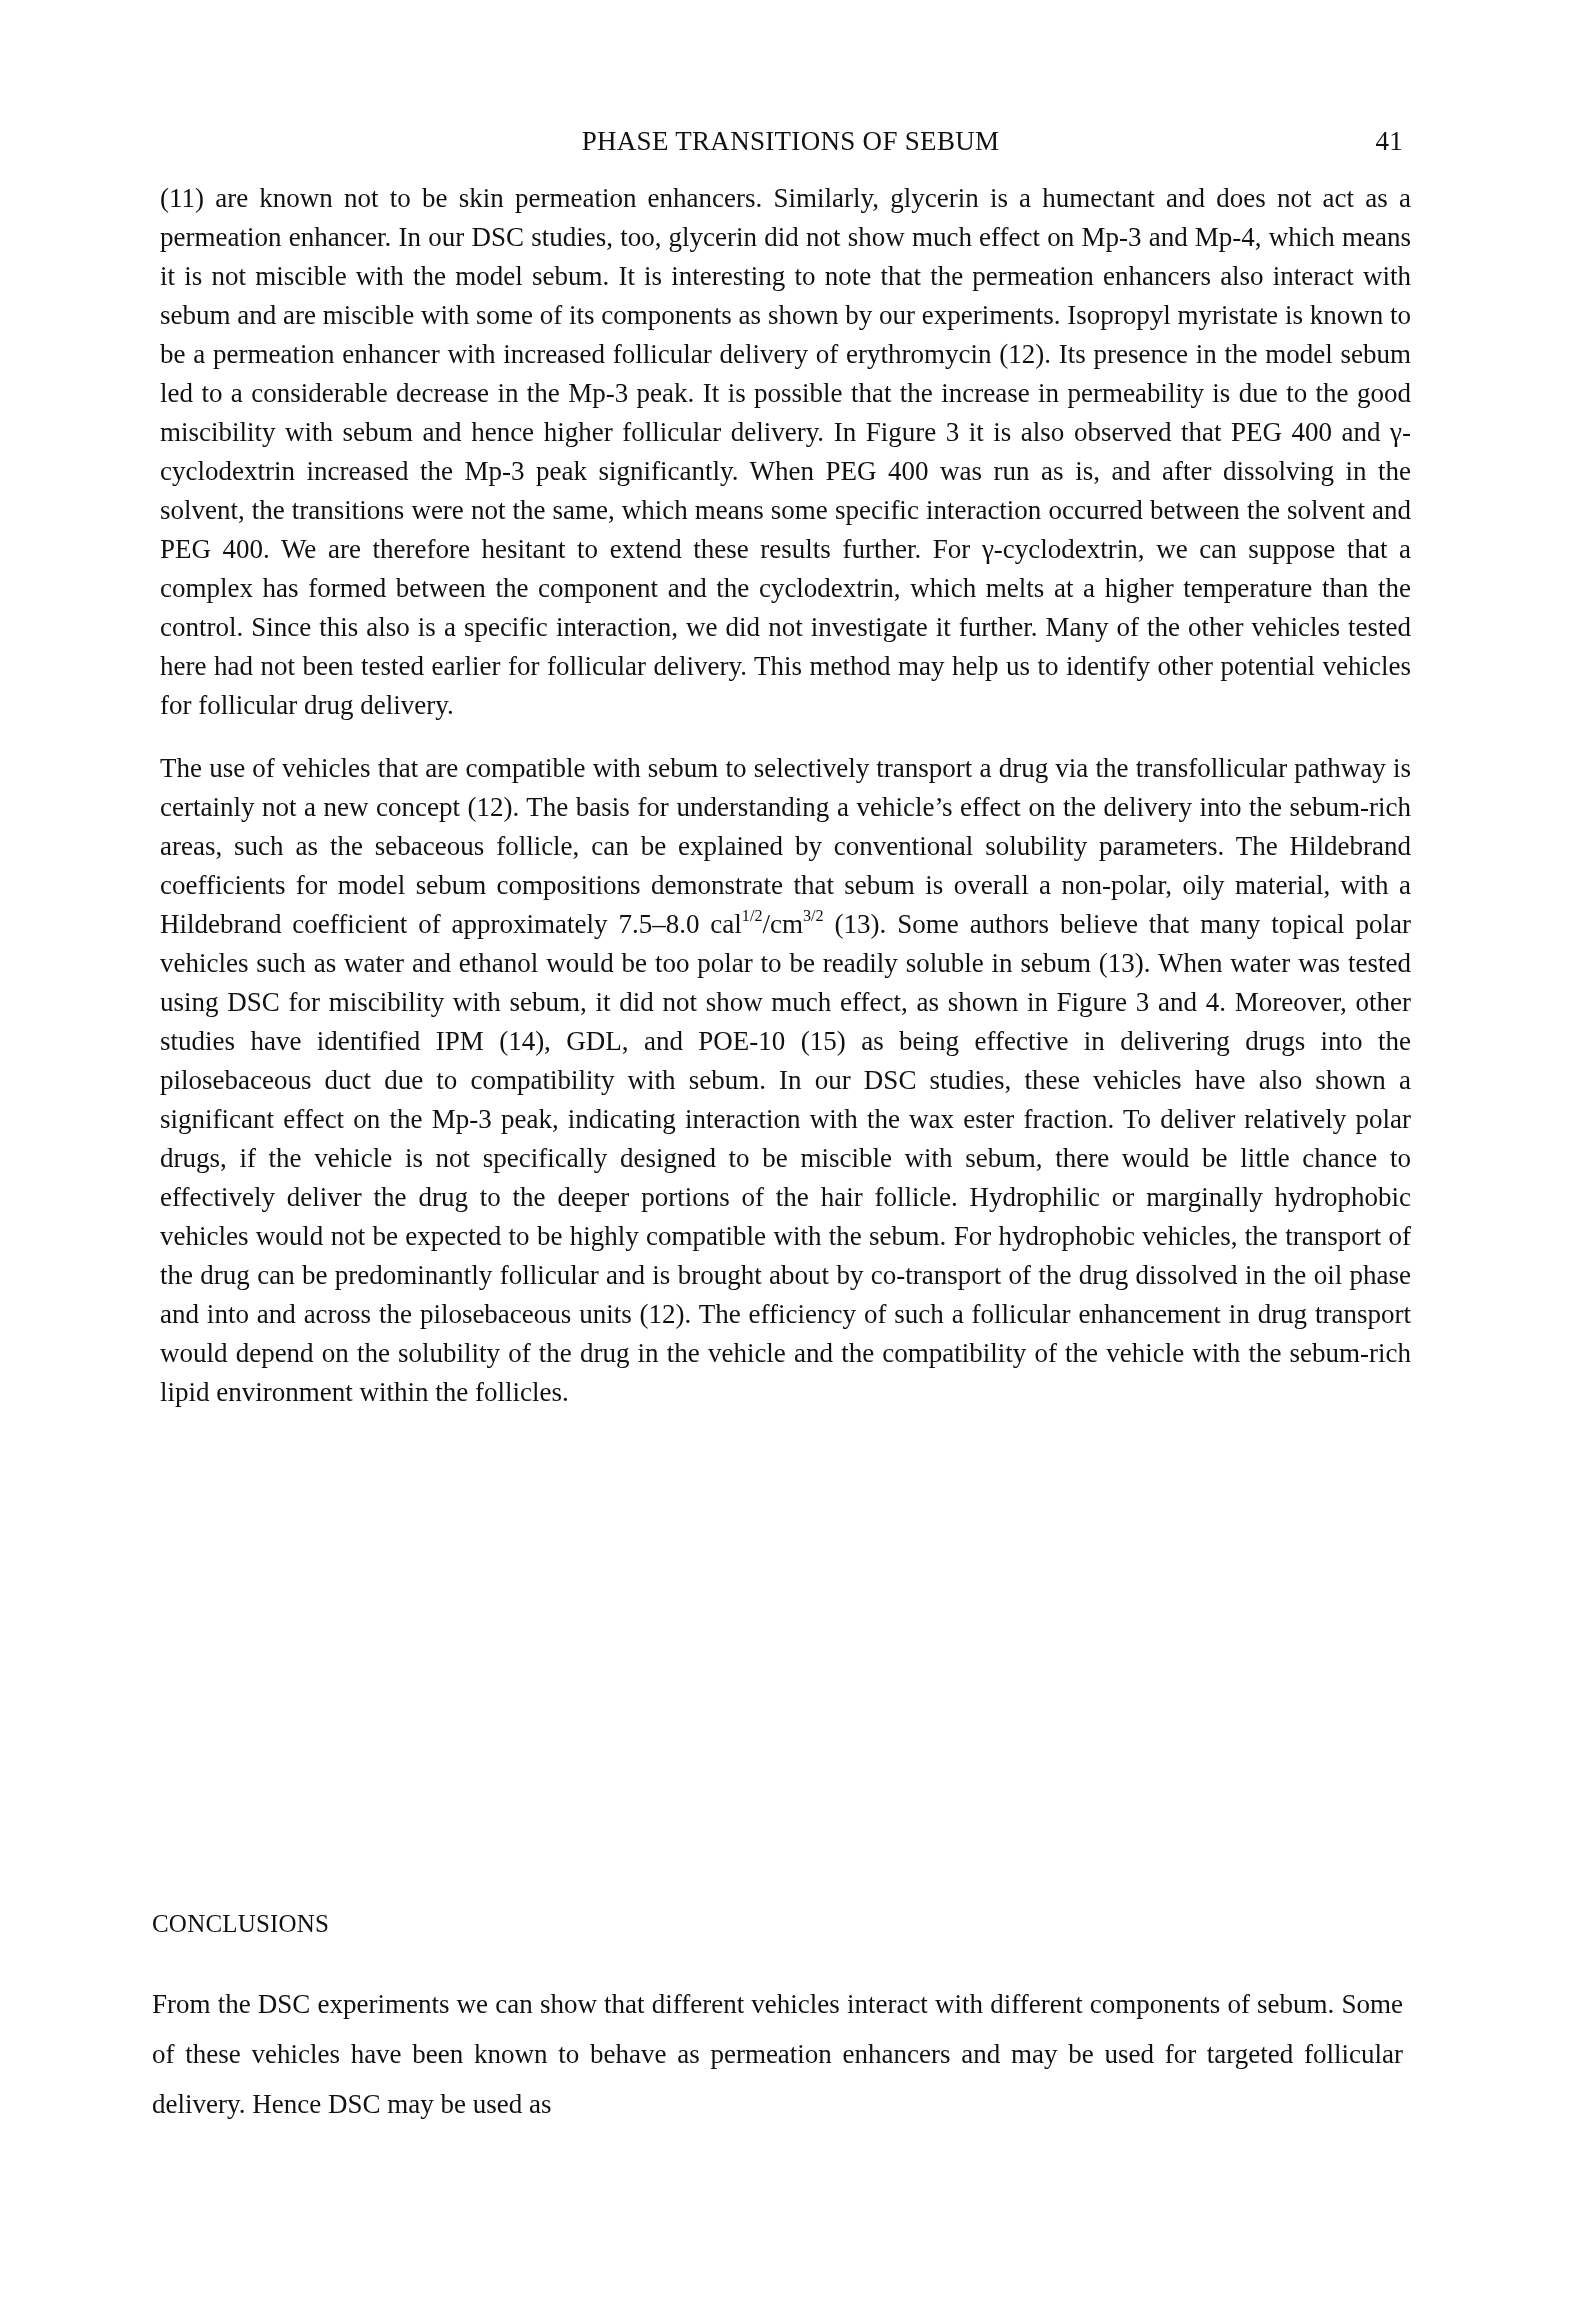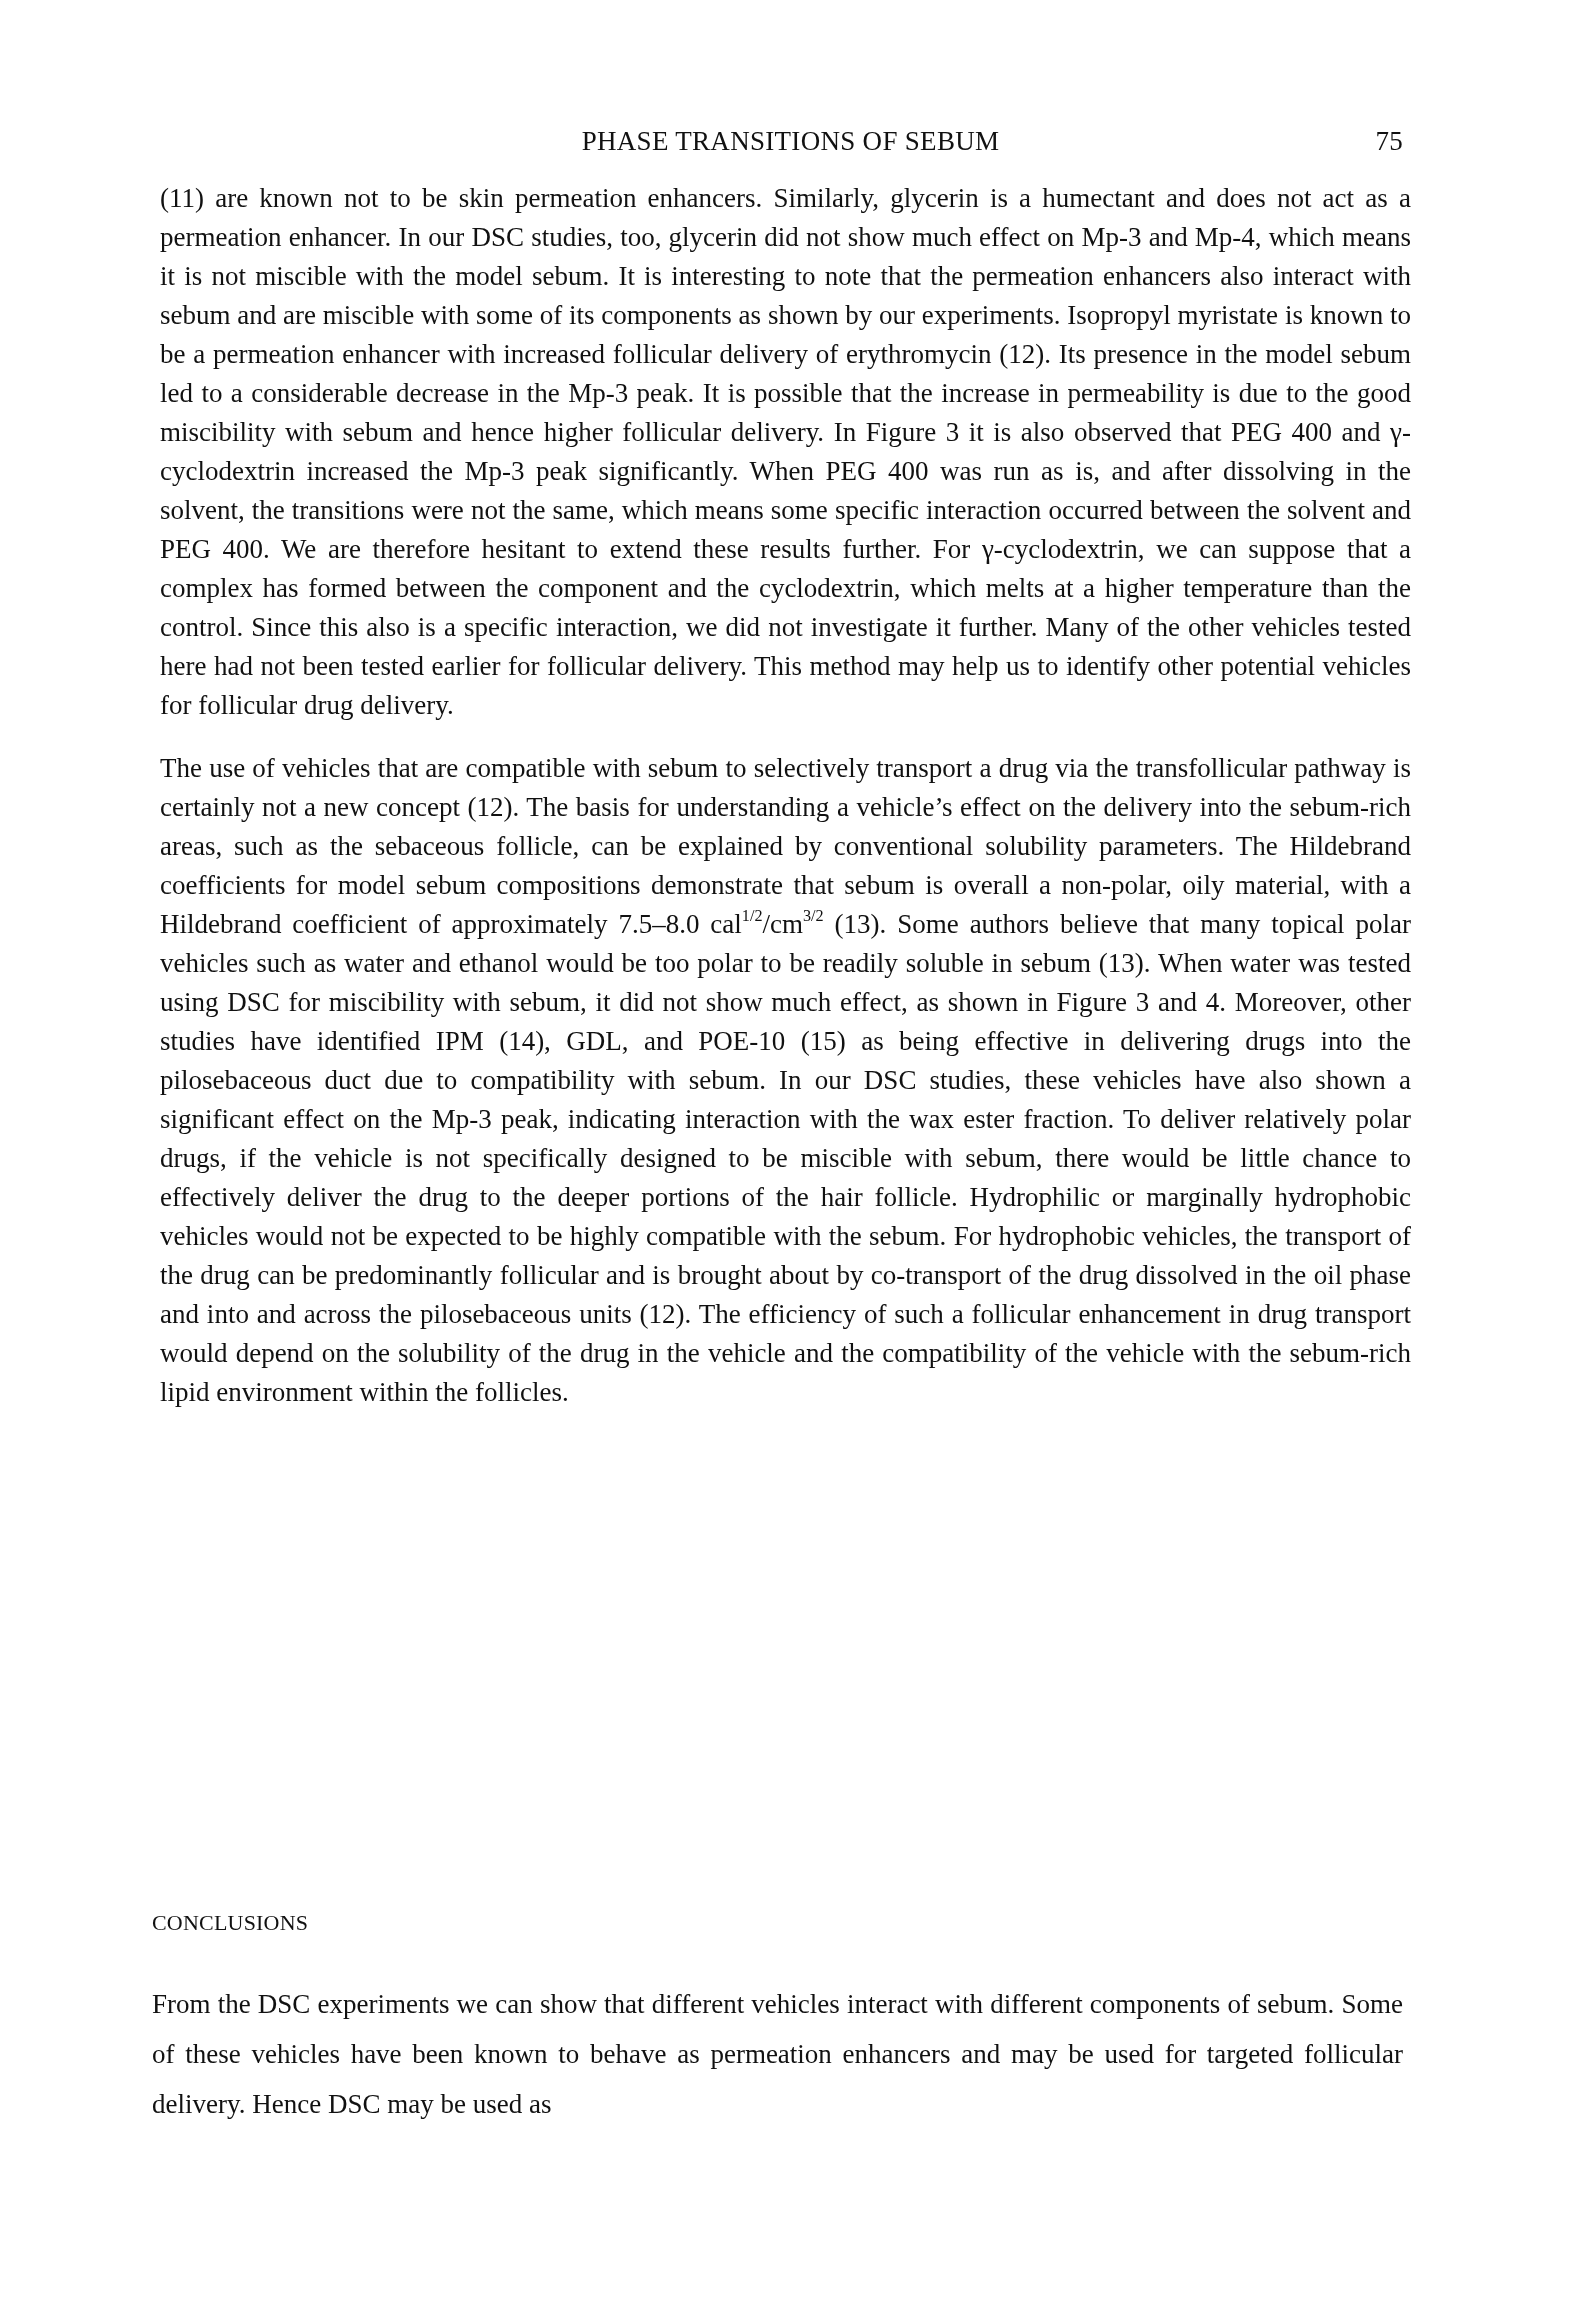--- a/index.html
+++ b/index.html
@@ -61,21 +61,21 @@
     }
     sup {
       font-size: 60%;
       line-height: 0;
       vertical-align: 0.75em;
     }
     .section-heading {
       position: absolute;
       top: 1910px;
       left: 0;
-      font-size: 22px;
+      font-size: 25px;
       letter-spacing: 0.2px;
       margin: 0;
       font-weight: normal;
     }
     .conclusions {
       position: absolute;
       top: 1979px;
       left: 0;
       width: 1251px;
       font-size: 27px;
@@ -84,21 +84,21 @@
       text-align: justify;
     }
   </style>
 </head>
 <body>
 
 <div class="page">
 
   <div class="running-head">
     <span class="title">PHASE TRANSITIONS OF SEBUM</span>
-    <span class="folio">75</span>
+    <span class="folio">41</span>
   </div>
 
   <div class="body-text">
     <p>(11) are known not to be skin permeation enhancers. Similarly, glycerin is a humectant and does not act as a permeation enhancer. In our DSC studies, too, glycerin did not show much effect on Mp-3 and Mp-4, which means it is not miscible with the model sebum. It is interesting to note that the permeation enhancers also interact with sebum and are miscible with some of its components as shown by our experiments. Isopropyl myristate is known to be a permeation enhancer with increased follicular delivery of erythromycin (12). Its presence in the model sebum led to a considerable decrease in the Mp-3 peak. It is possible that the increase in permeability is due to the good miscibility with sebum and hence higher follicular delivery. In Figure 3 it is also observed that PEG 400 and γ-cyclodextrin increased the Mp-3 peak significantly. When PEG 400 was run as is, and after dissolving in the solvent, the transitions were not the same, which means some specific interaction occurred between the solvent and PEG 400. We are therefore hesitant to extend these results further. For γ-cyclodextrin, we can suppose that a complex has formed between the component and the cyclodextrin, which melts at a higher temperature than the control. Since this also is a specific interaction, we did not investigate it further. Many of the other vehicles tested here had not been tested earlier for follicular delivery. This method may help us to identify other potential vehicles for follicular drug delivery.</p>
     <p><span>The use of vehicles that are compatible with sebum to selectively transport a drug via the transfollicular pathway is certainly not a new concept (12). The basis for under­standing a vehicle’s effect on the delivery into the sebum-rich areas, such as the sebaceous follicle, can be explained by conventional solubility parameters. The Hildebrand coef­ficients for model sebum compositions demonstrate that sebum is overall a non-polar, oily material, with a Hildebrand coefficient of approximately 7.5–8.0 cal</span><sup>1/2</sup><span>/cm</span><sup>3/2</sup><span> (13). Some authors believe that many topical polar vehicles such as water and ethanol would be too polar to be readily soluble in sebum (13). When water was tested using DSC for miscibility with sebum, it did not show much effect, as shown in Figure 3 and 4. Moreover, other studies have identified IPM (14), GDL, and POE-10 (15) as being effective in delivering drugs into the pilosebaceous duct due to compatibility with sebum. In our DSC studies, these vehicles have also shown a significant effect on the Mp-3 peak, indicating interaction with the wax ester fraction. To deliver relatively polar drugs, if the vehicle is not specifically designed to be miscible with sebum, there would be little chance to effectively deliver the drug to the deeper portions of the hair follicle. Hydrophilic or marginally hydrophobic vehicles would not be expected to be highly compatible with the sebum. For hydrophobic vehicles, the transport of the drug can be predominantly follicular and is brought about by co-transport of the drug dissolved in the oil phase and into and across the pilosebaceous units (12). The efficiency of such a follicular enhancement in drug transport would depend on the solubility of the drug in the vehicle and the compatibility of the vehicle with the sebum-rich lipid environment within the follicles.</span></p>
   </div>
 
   <h2 class="section-heading">CONCLUSIONS</h2>
 
   <p class="conclusions">From the DSC experiments we can show that different vehicles interact with different components of sebum. Some of these vehicles have been known to behave as permeation enhancers and may be used for targeted follicular delivery. Hence DSC may be used as</p>

